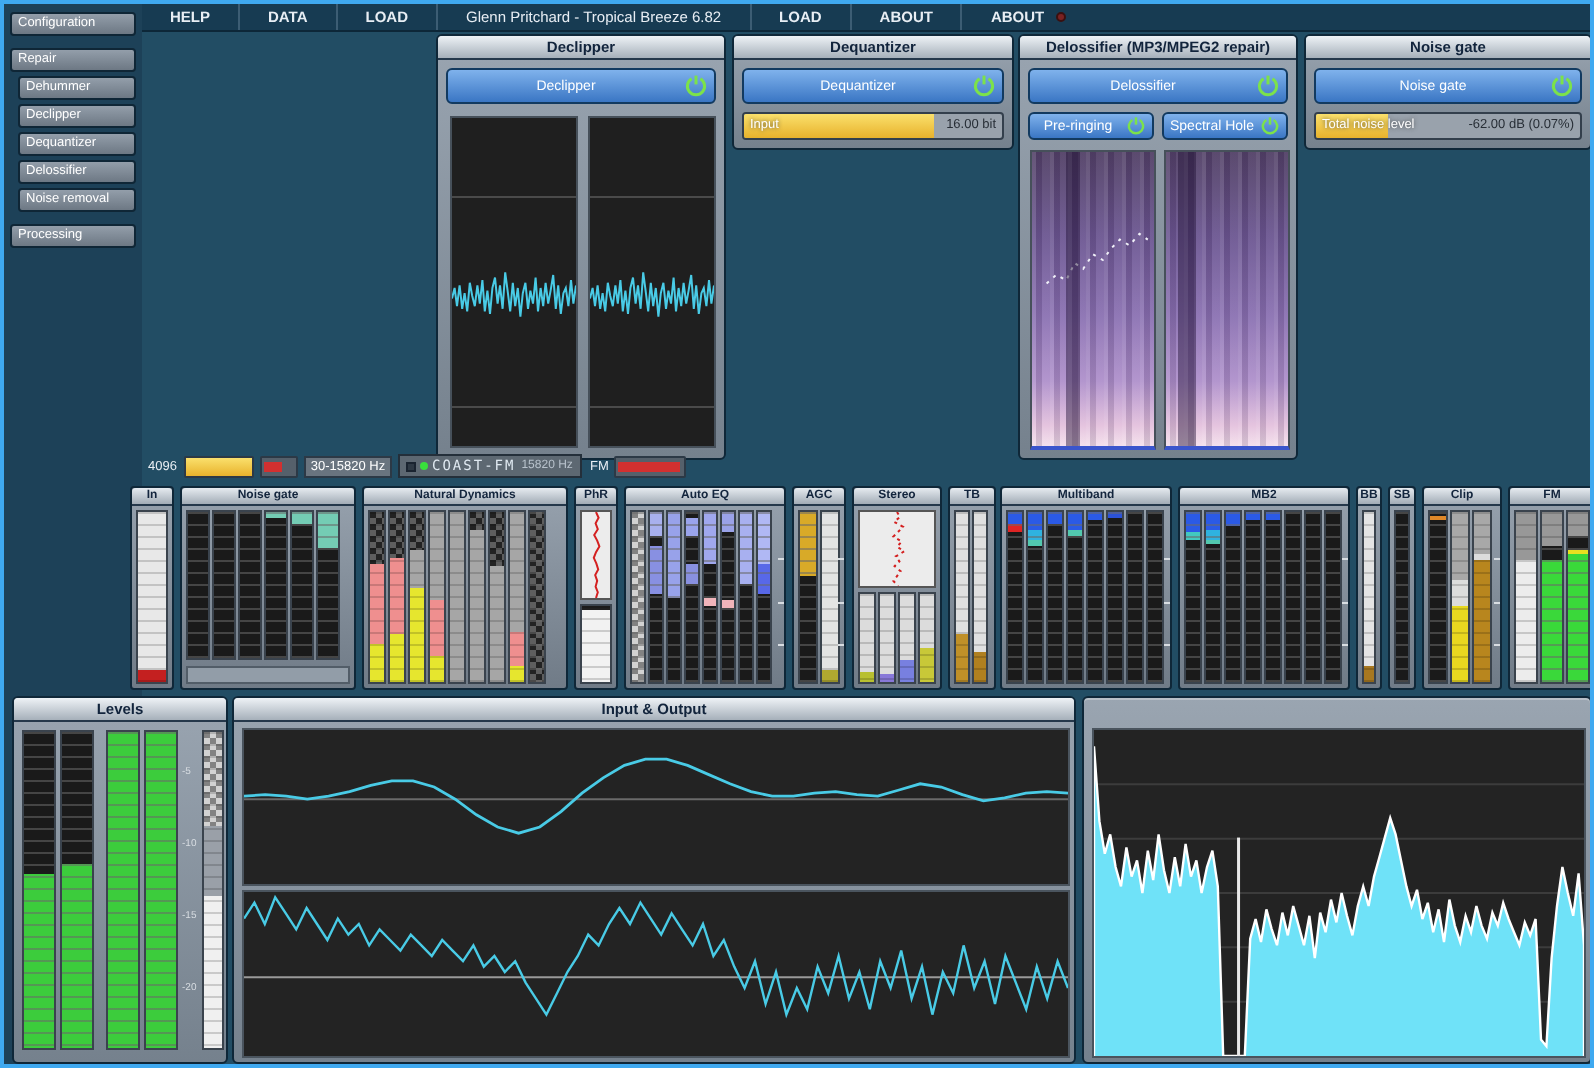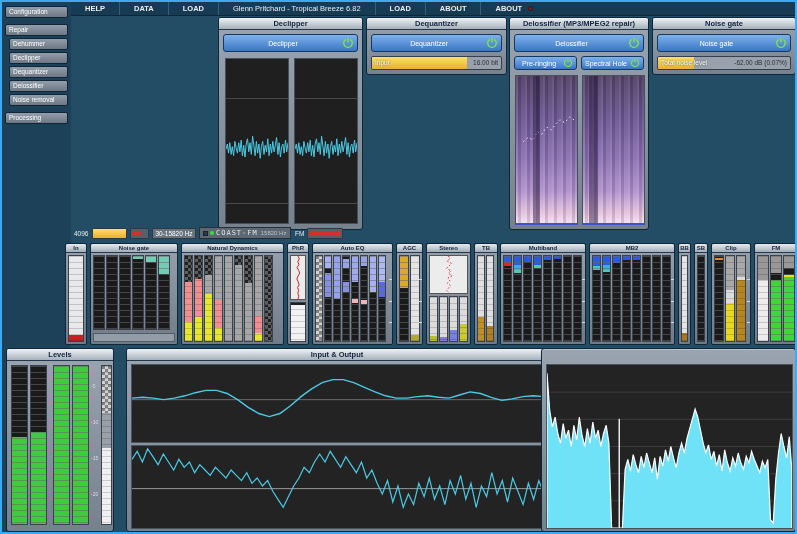--- a/index.html
+++ b/index.html
@@ -571,21 +571,21 @@
           <div class="mseg" style="background: rgb(154, 160, 168); top: 30%; height: 22%;"></div>
           <div class="mlines lt"></div>
         </div>
         <div class="lvl-scale" style="left: 84px; top: 22px;">-5</div>
         <div class="lvl-scale" style="left: 84px; top: 58px;">-10</div>
         <div class="lvl-scale" style="left: 84px; top: 94px;">-15</div>
         <div class="lvl-scale" style="left: 84px; top: 130px;">-20</div>
       </div>
   </div>
 
-  <div class="panel" style="left:124px;top:346px;width:422px;height:184px;">
+  <div class="panel" style="left:114px;top:346px;width:422px;height:184px;">
     <div class="bigpanel-h">Input &amp; Output</div>
     <div class="blackbox" style="left:4px;top:15px;width:414px;height:79px;">
       <svg id="io-top-svg" width="412" height="77">
           <line x1="0" y1="34.65" x2="412" y2="34.65" stroke="#6a6a6a" stroke-width="1"></line>
           <polyline points="0.0,33.1 10.6,32.3 21.1,33.1 31.7,34.6 42.3,33.1 52.8,30.8 63.4,27.7 73.9,25.4 84.5,25.4 95.1,28.5 105.6,34.6 116.2,42.4 126.8,48.5 137.3,51.6 147.9,48.5 158.5,40.8 169.0,31.6 179.6,23.9 190.2,17.7 200.7,14.6 211.3,14.6 221.8,17.7 232.4,22.3 243.0,26.9 253.5,30.8 264.1,33.1 274.7,33.1 285.2,31.6 295.8,30.8 306.4,32.3 316.9,33.1 327.5,30.0 338.1,26.9 348.6,28.5 359.2,32.3 369.7,35.4 380.3,33.9 390.9,31.6 401.4,30.8 412.0,31.6" fill="none" stroke="#49cbe6" stroke-width="1.4"></polyline>
         </svg>
     </div>
     <div class="blackbox" style="left:4px;top:96px;width:414px;height:84px;">
       <svg id="io-bot-svg" width="412" height="82">
           <line x1="0" y1="42.64" x2="412" y2="42.64" stroke="#9a9a9a" stroke-width="1"></line>

